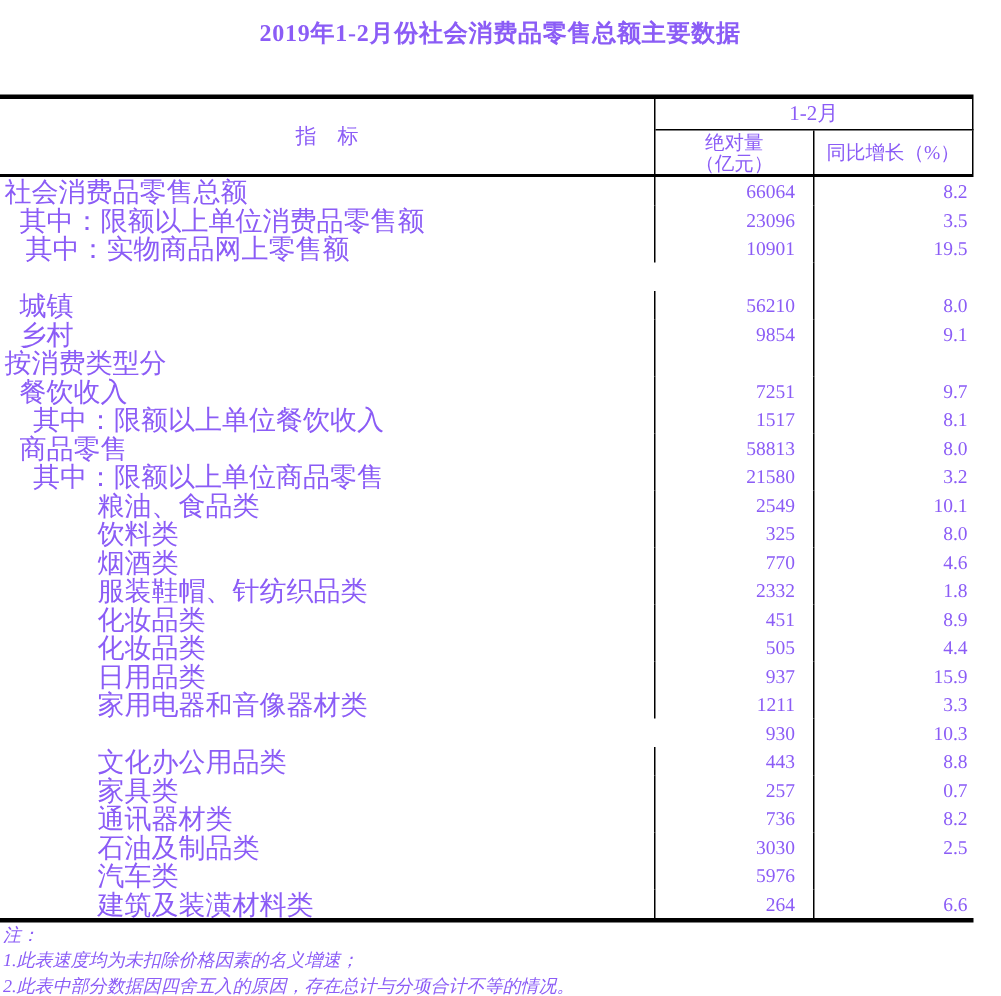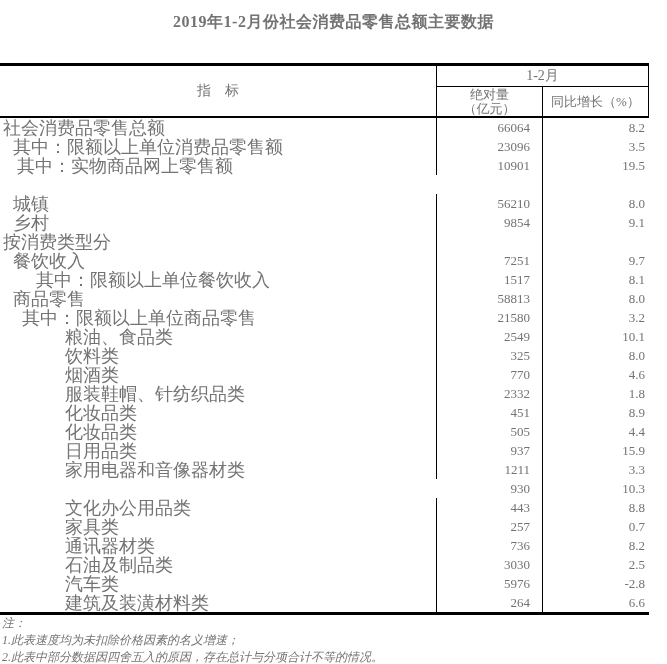--- a/index.html
+++ b/index.html
@@ -6,21 +6,21 @@
     margin: 0;
     padding: 0;
     background: #ffffff;
   }
   .page {
     position: relative;
     width: 667px;
     height: 664px;
     background: #ffffff;
     font-family: "Liberation Serif", "DejaVu Serif", serif;
-    color: #737373;
+    color: #8b5cf6;
     overflow: hidden;
   }
   .title {
     position: absolute;
     top: 12px;
     left: 0;
     width: 100%;
     text-align: center;
     font-size: 16px;
     font-weight: bold;
@@ -189,21 +189,21 @@
     <div class="cell-label" style="padding-left: 3px;">按消费类型分</div>
     <div class="cell-abs"></div>
     <div class="cell-growth"></div>
   </div>
         <div class="row">
     <div class="cell-label" style="padding-left: 13px;">餐饮收入</div>
     <div class="cell-abs">7251</div>
     <div class="cell-growth">9.7</div>
   </div>
         <div class="row">
-    <div class="cell-label" style="padding-left: 36px;">其中：限额以上单位餐饮收入</div>
+    <div class="cell-label" style="padding-left: 22px;">其中：限额以上单位餐饮收入</div>
     <div class="cell-abs">1517</div>
     <div class="cell-growth">8.1</div>
   </div>
         <div class="row">
     <div class="cell-label" style="padding-left: 13px;">商品零售</div>
     <div class="cell-abs">58813</div>
     <div class="cell-growth">8.0</div>
   </div>
         <div class="row">
     <div class="cell-label" style="padding-left: 22px;">其中：限额以上单位商品零售</div>
@@ -271,21 +271,20 @@
     <div class="cell-growth">8.2</div>
   </div>
         <div class="row">
     <div class="cell-label" style="padding-left: 65px;">石油及制品类</div>
     <div class="cell-abs">3030</div>
     <div class="cell-growth">2.5</div>
   </div>
         <div class="row">
     <div class="cell-label" style="padding-left: 65px; text-align: right;">汽车类</div>
     <div class="cell-abs">5976</div>
-    <div class="cell-growth">-2.8</div>
   </div>
         <div class="row">
     <div class="cell-label" style="padding-left: 65px;">建筑及装潢材料类</div>
     <div class="cell-abs">264</div>
     <div class="cell-growth">6.6</div>
   </div>
       </div>
 
   </div>
 

